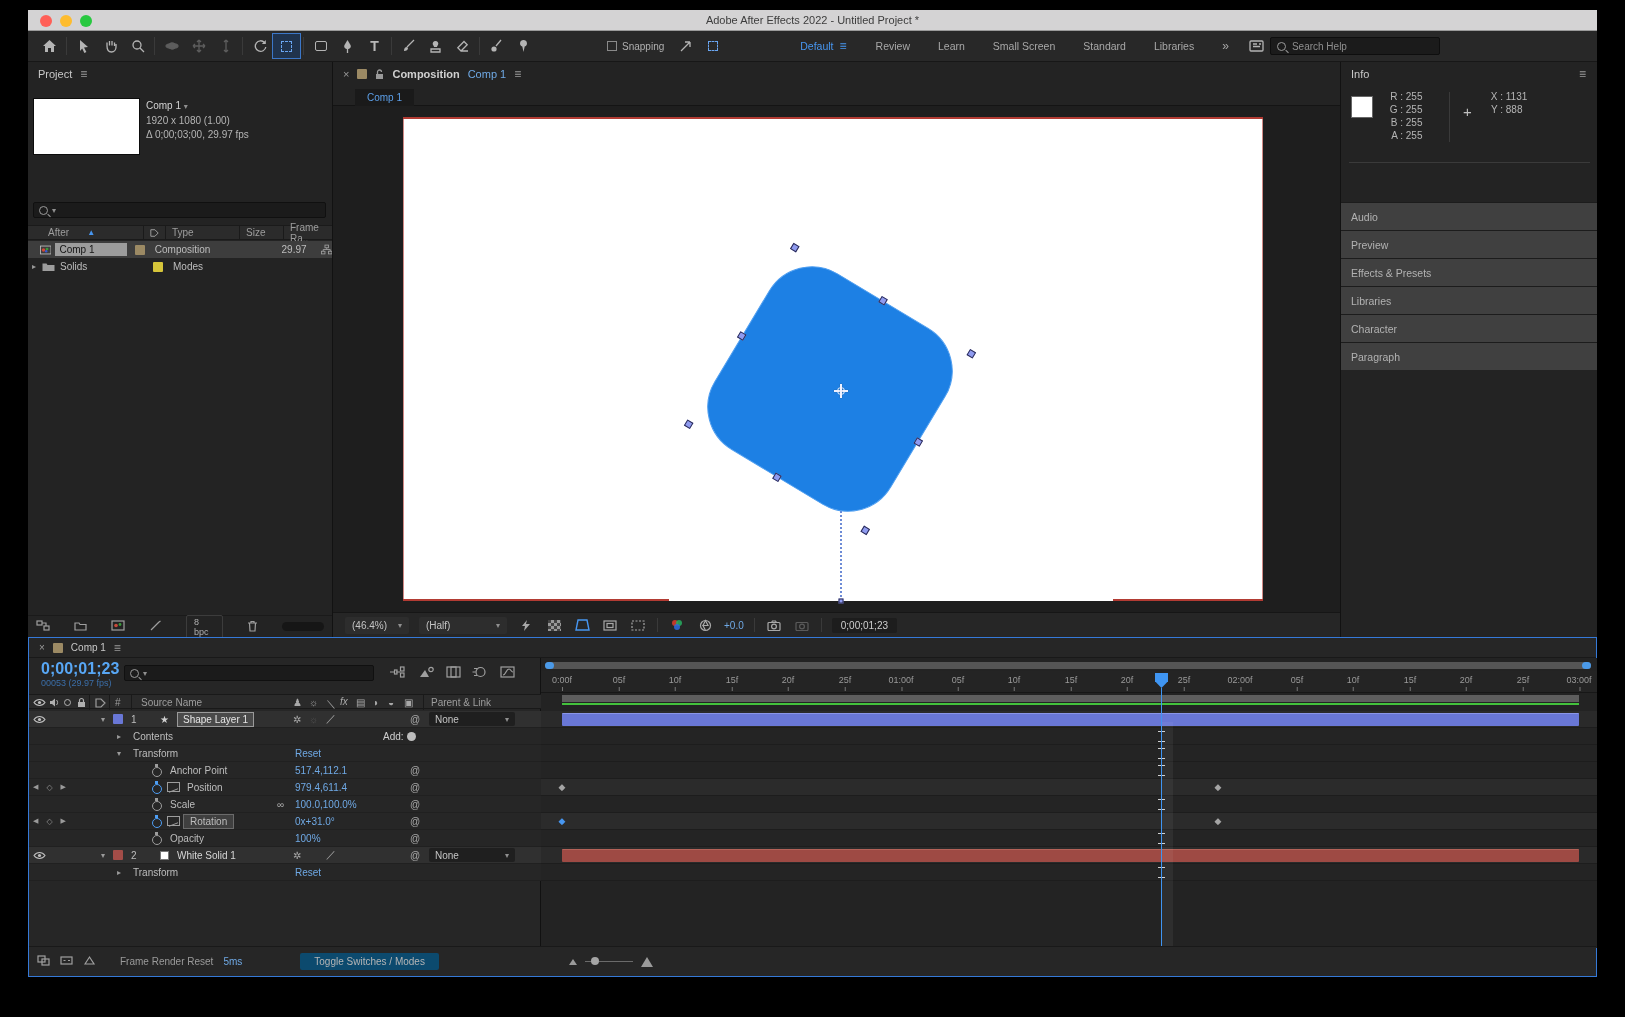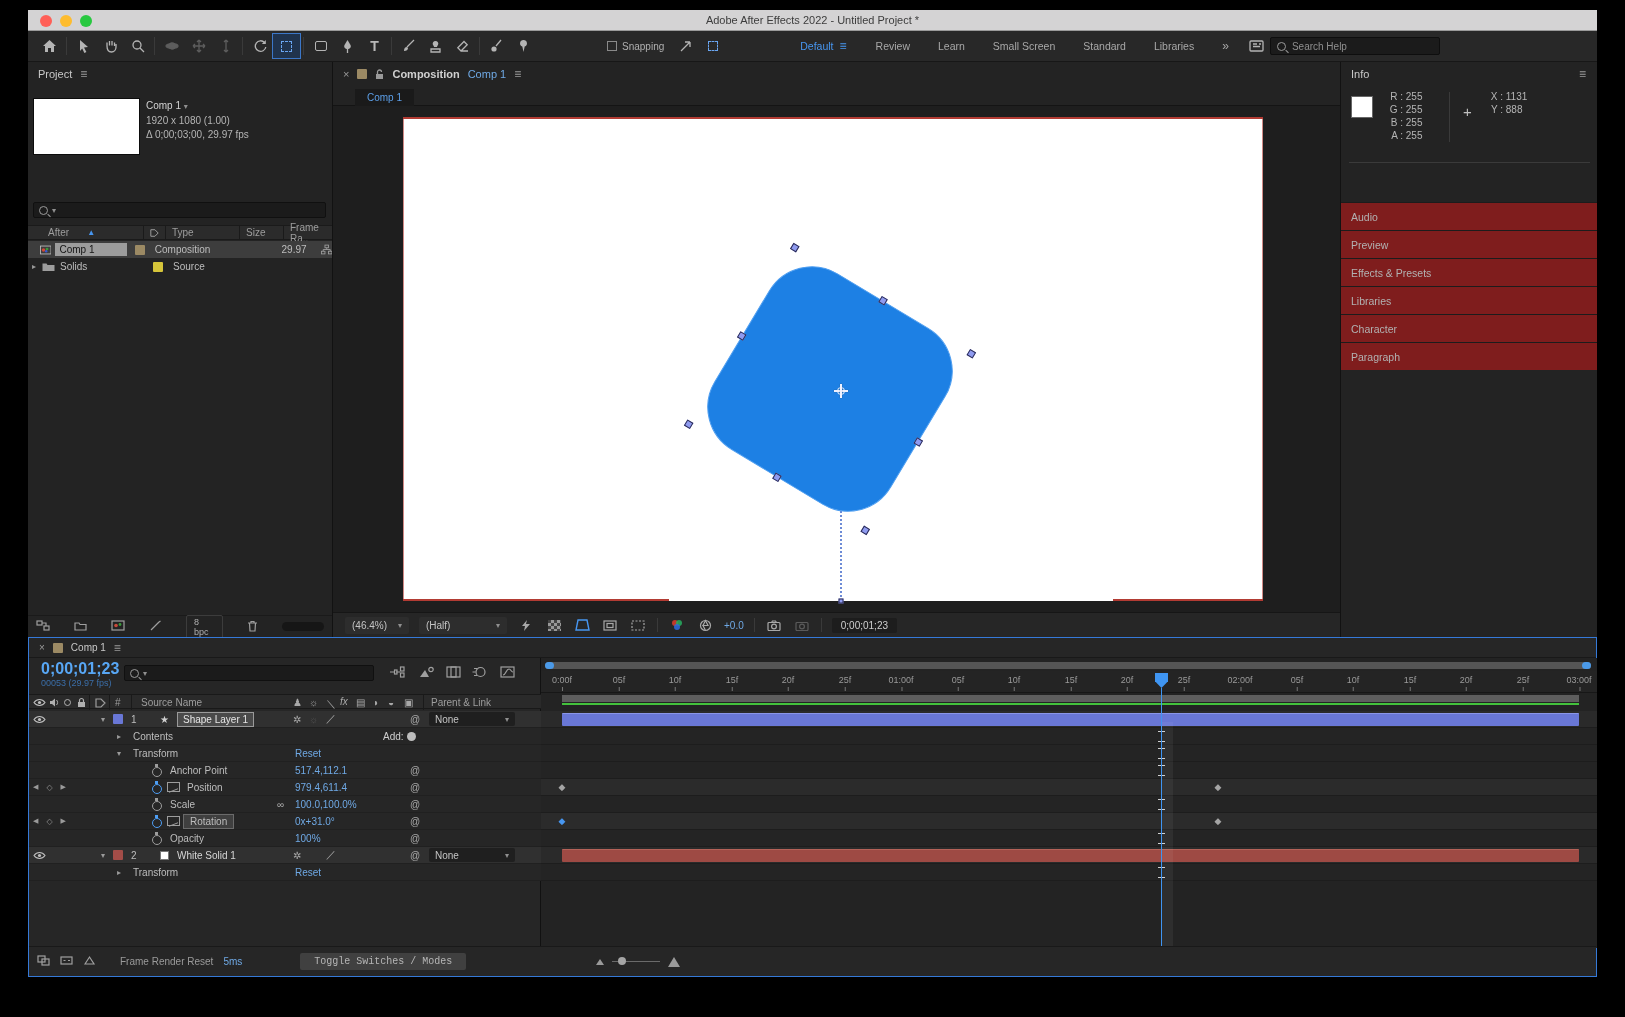--- a/index.html
+++ b/index.html
@@ -93,21 +93,21 @@
 
   
   #sidebar { position:absolute; left:1312px; top:52px; width:257px; height:575px; background:#232323;
              border-left:1px solid #121212; }
   #info-body { position:absolute; left:0; top:26px; width:100%; color:#b5b5b5; }
   #info-swatch { position:absolute; left:10px; top:8px; width:22px; height:22px; background:#fff; border:1px solid #666; }
   .irow { line-height:13px; }
   .ilabel { display:inline-block; width:22px; text-align:right; }
   #info-div { position:absolute; left:108px; top:4px; width:1px; height:50px; background:#3a3a3a; }
   #info-rule { position:absolute; left:8px; top:100px; width:241px; height:1px; background:#3a3a3a; }
-  .sec { height:28px; background:#7f1d1d; border-top:1px solid #1c1c1c; display:flex; align-items:center;
+  .sec { height:28px; background:#404040; border-top:1px solid #1c1c1c; display:flex; align-items:center;
          padding:0 10px; color:#b2b2b2; font-size:10.5px; }
 
   
   #timeline { position:absolute; left:0; top:627px; width:1569px; height:340px; background:#262626;
               border:1px solid #3579d8; }
   #tl-tabs { position:absolute; left:0; top:0; width:100%; height:20px; display:flex; align-items:center;
              gap:8px; padding:0 10px; color:#c8c8c8; border-bottom:1px solid #191919; }
   #tl-left { position:absolute; left:0; top:20px; width:512px; height:290px; border-right:1px solid #111; }
   #tl-right { position:absolute; left:512px; top:20px; width:1056px; height:290px; background:#232323; overflow:hidden; }
   #tl-tc { position:absolute; left:12px; top:2px; color:#58a7f5; font-size:16px; font-weight:bold; }
@@ -155,21 +155,21 @@
   .kf.selkf { color:#4796f0; }
   .ibeam { position:absolute; left:617px; top:3px; width:7px; height:11px;
            border-top:1.6px solid #cfcfcf; border-bottom:1.6px solid #cfcfcf;
            background:linear-gradient(90deg, transparent 2.6px, #cfcfcf 2.6px, #cfcfcf 4.2px, transparent 4.2px); }
   #playhead-line { position:absolute; left:620px; top:30px; width:1px; height:260px; background:#3f95f2; }
   #playhead-marker { position:absolute; left:614px; top:15px; width:13px; height:15px; background:#3f95f2;
                      clip-path:polygon(0 0,100% 0,100% 55%,50% 100%,0 55%); }
   #frameband { position:absolute; left:621px; top:64px; width:11px; height:226px; background:rgba(255,255,255,.05); }
   #tl-footer { position:absolute; left:0; bottom:0; width:100%; height:30px; background:#262626;
                border-top:1px solid #191919; display:flex; align-items:center; gap:10px; padding:0 8px; }
-  .toggle-btn { background:#404040; border-radius:2px; padding:3px 14px; color:#b5b5b5;font-family:Liberation Mono, monospace; }
+  .toggle-btn { background:#0c4a6e; border-radius:2px; padding:3px 14px; color:#b5b5b5; }
   .mtn { width:0; height:0; border-style:solid; }
   .ztrack { width:48px; height:1px; background:#6a6a6a; position:relative; }
   .ztrack .knob { position:absolute; left:6px; top:-4px; width:8px; height:8px; border-radius:50%; background:#a5a5a5; }
 </style>
 </head>
 <body>
 
 <div id="stage">
 <div id="window">
 
@@ -365,21 +365,21 @@
             <path d="M6.5 3.5v2M2.5 7.5v-2h8v2" stroke="#9d9d9d" fill="none"></path>
           </svg>
     </div>
     <div class="prow" style="top:196px">
       <span class="twirl" style="margin-left:4px">▸</span>
       <svg width="13" height="10" style="margin-left:6px" viewBox="0 0 13 10">
             <path d="M0.5 1.5h4l1 1.5h7v6h-12z" fill="#9d9d9d"></path>
           </svg>
       <span style="margin-left:5px;width:84px">Solids</span>
       <span class="swatch" style="background:#d6c53a;margin-left:9px"></span>
-      <span style="margin-left:10px">Source</span>
+      <span style="margin-left:10px">Modes</span>
     </div>
     <div id="proj-footer">
       <span class="fic"><svg width="14" height="11" viewBox="0 0 14 11">
               <rect x="1" y="1" width="5" height="4"></rect>
               <rect x="8" y="6" width="5" height="4"></rect>
               <path d="M6 3h4v3"></path>
             </svg></span>
       <span class="fic"><svg width="13" height="10" viewBox="0 0 13 10">
               <path d="M1 2h4l1 1.5h6V9H1z"></path>
             </svg></span>

